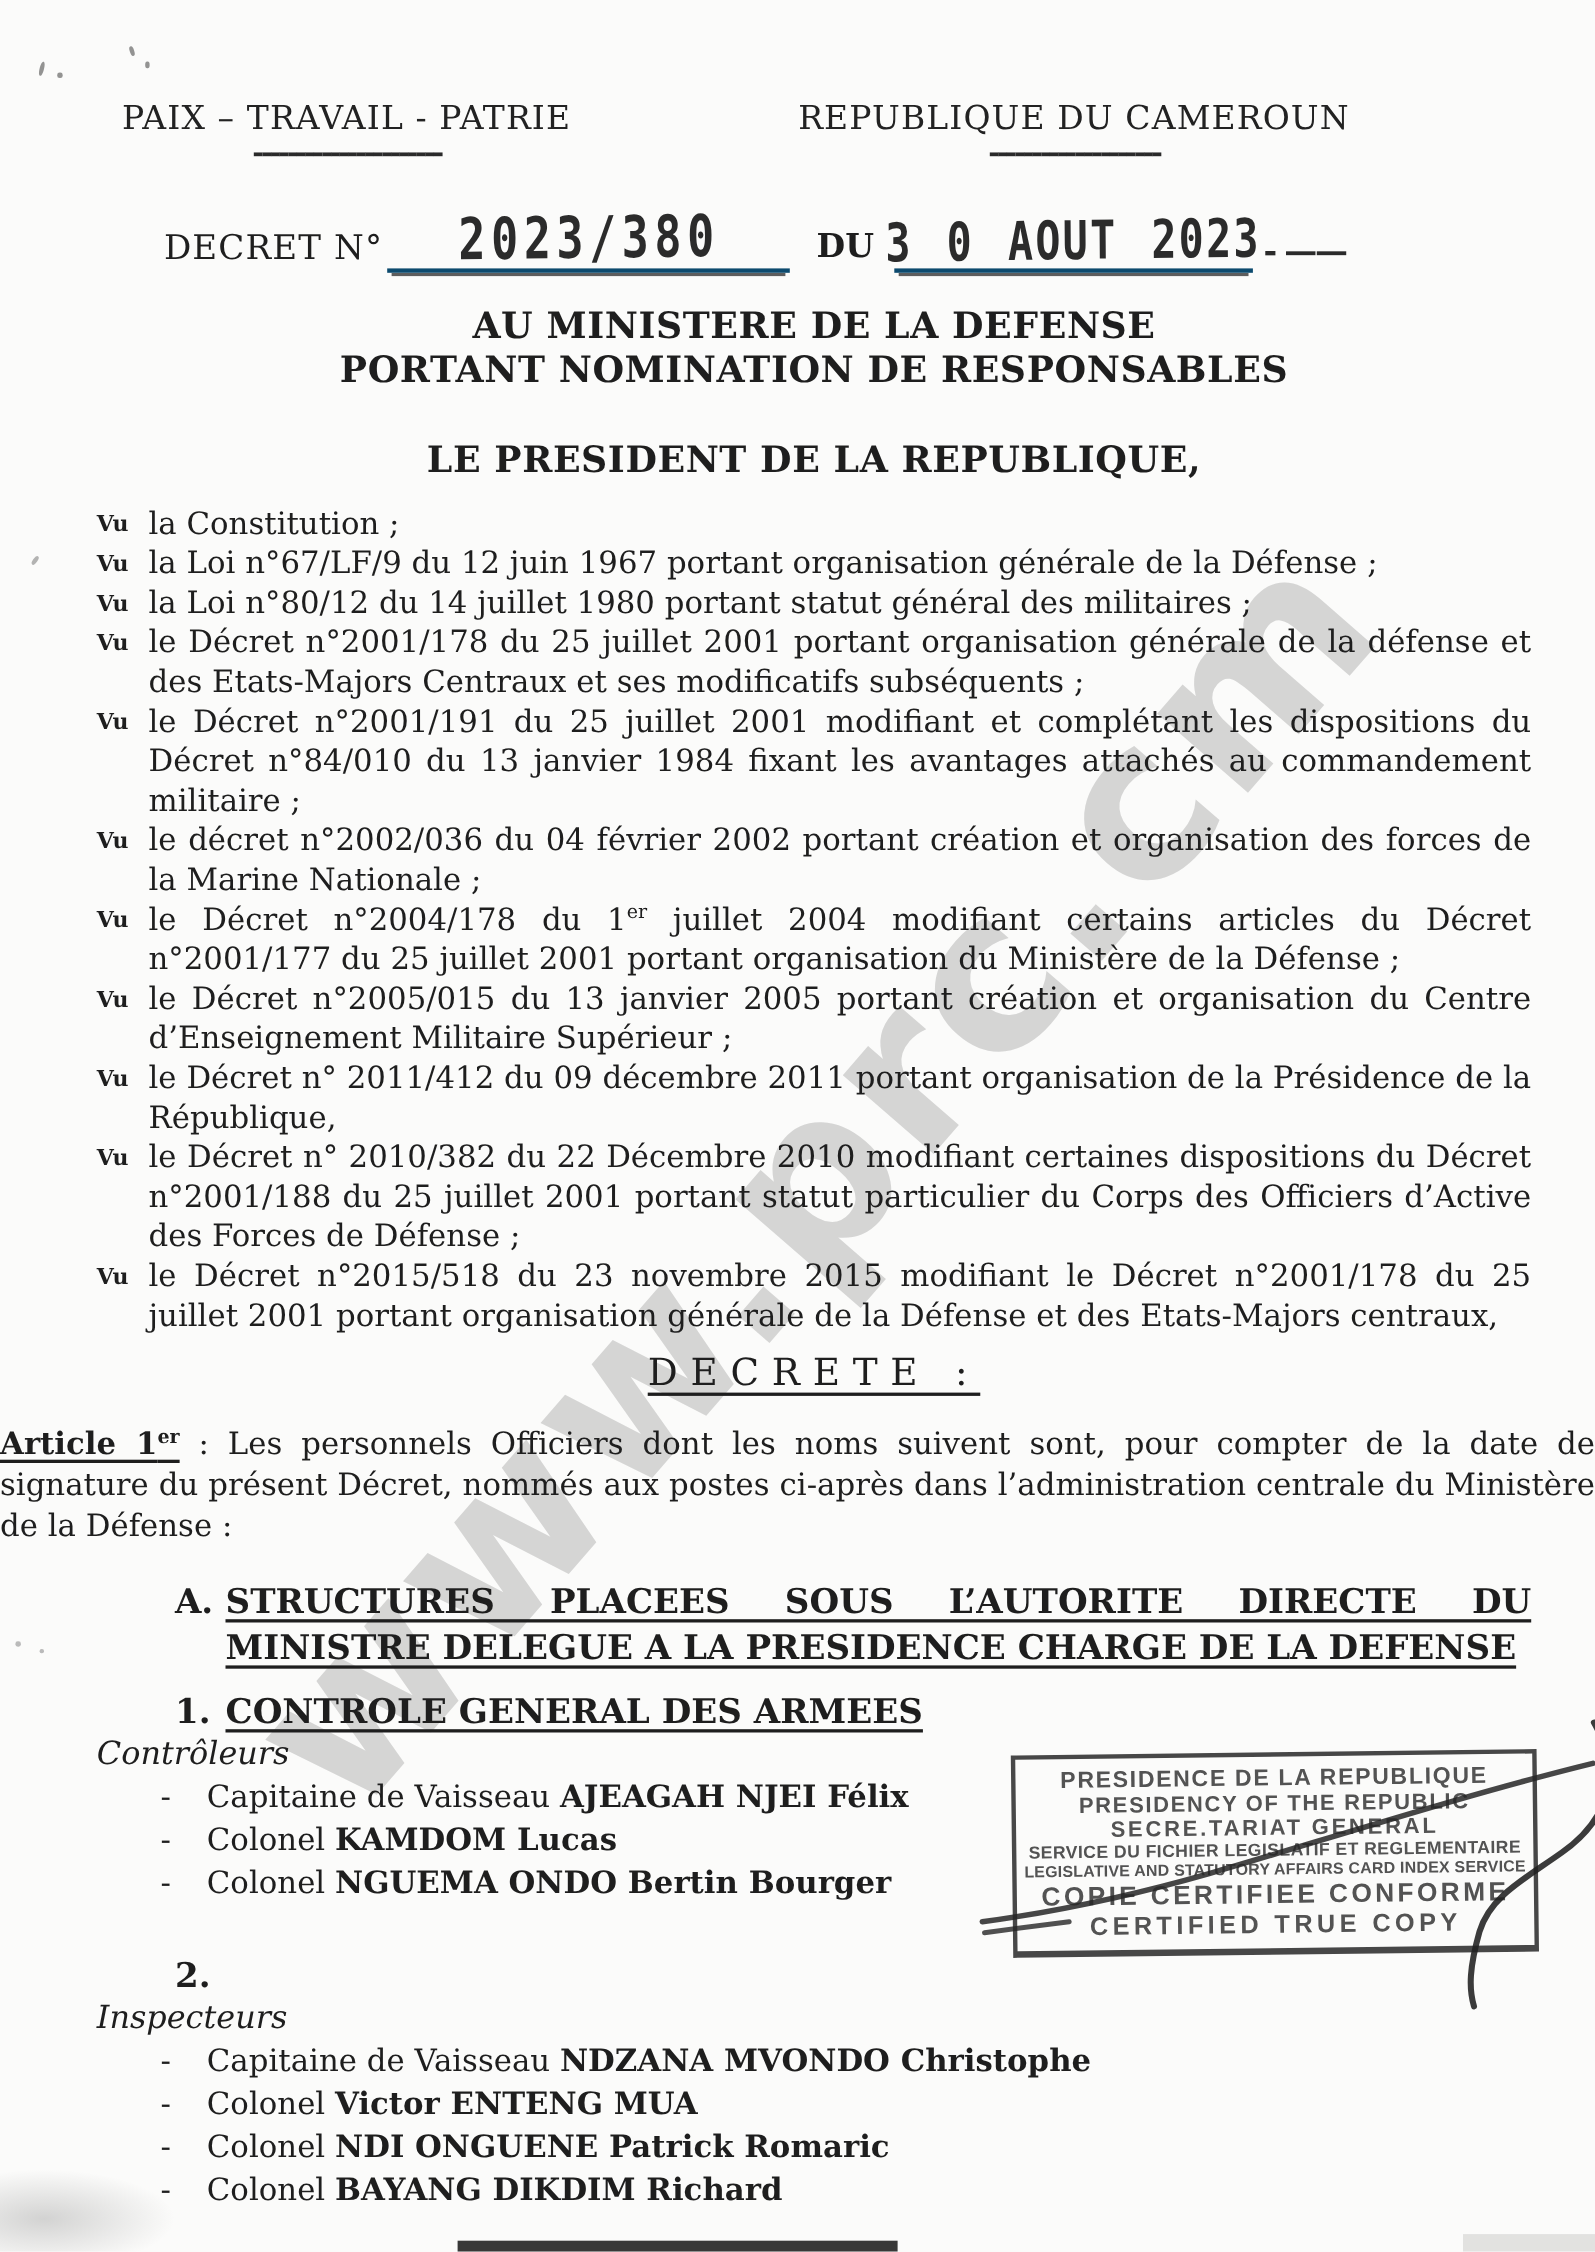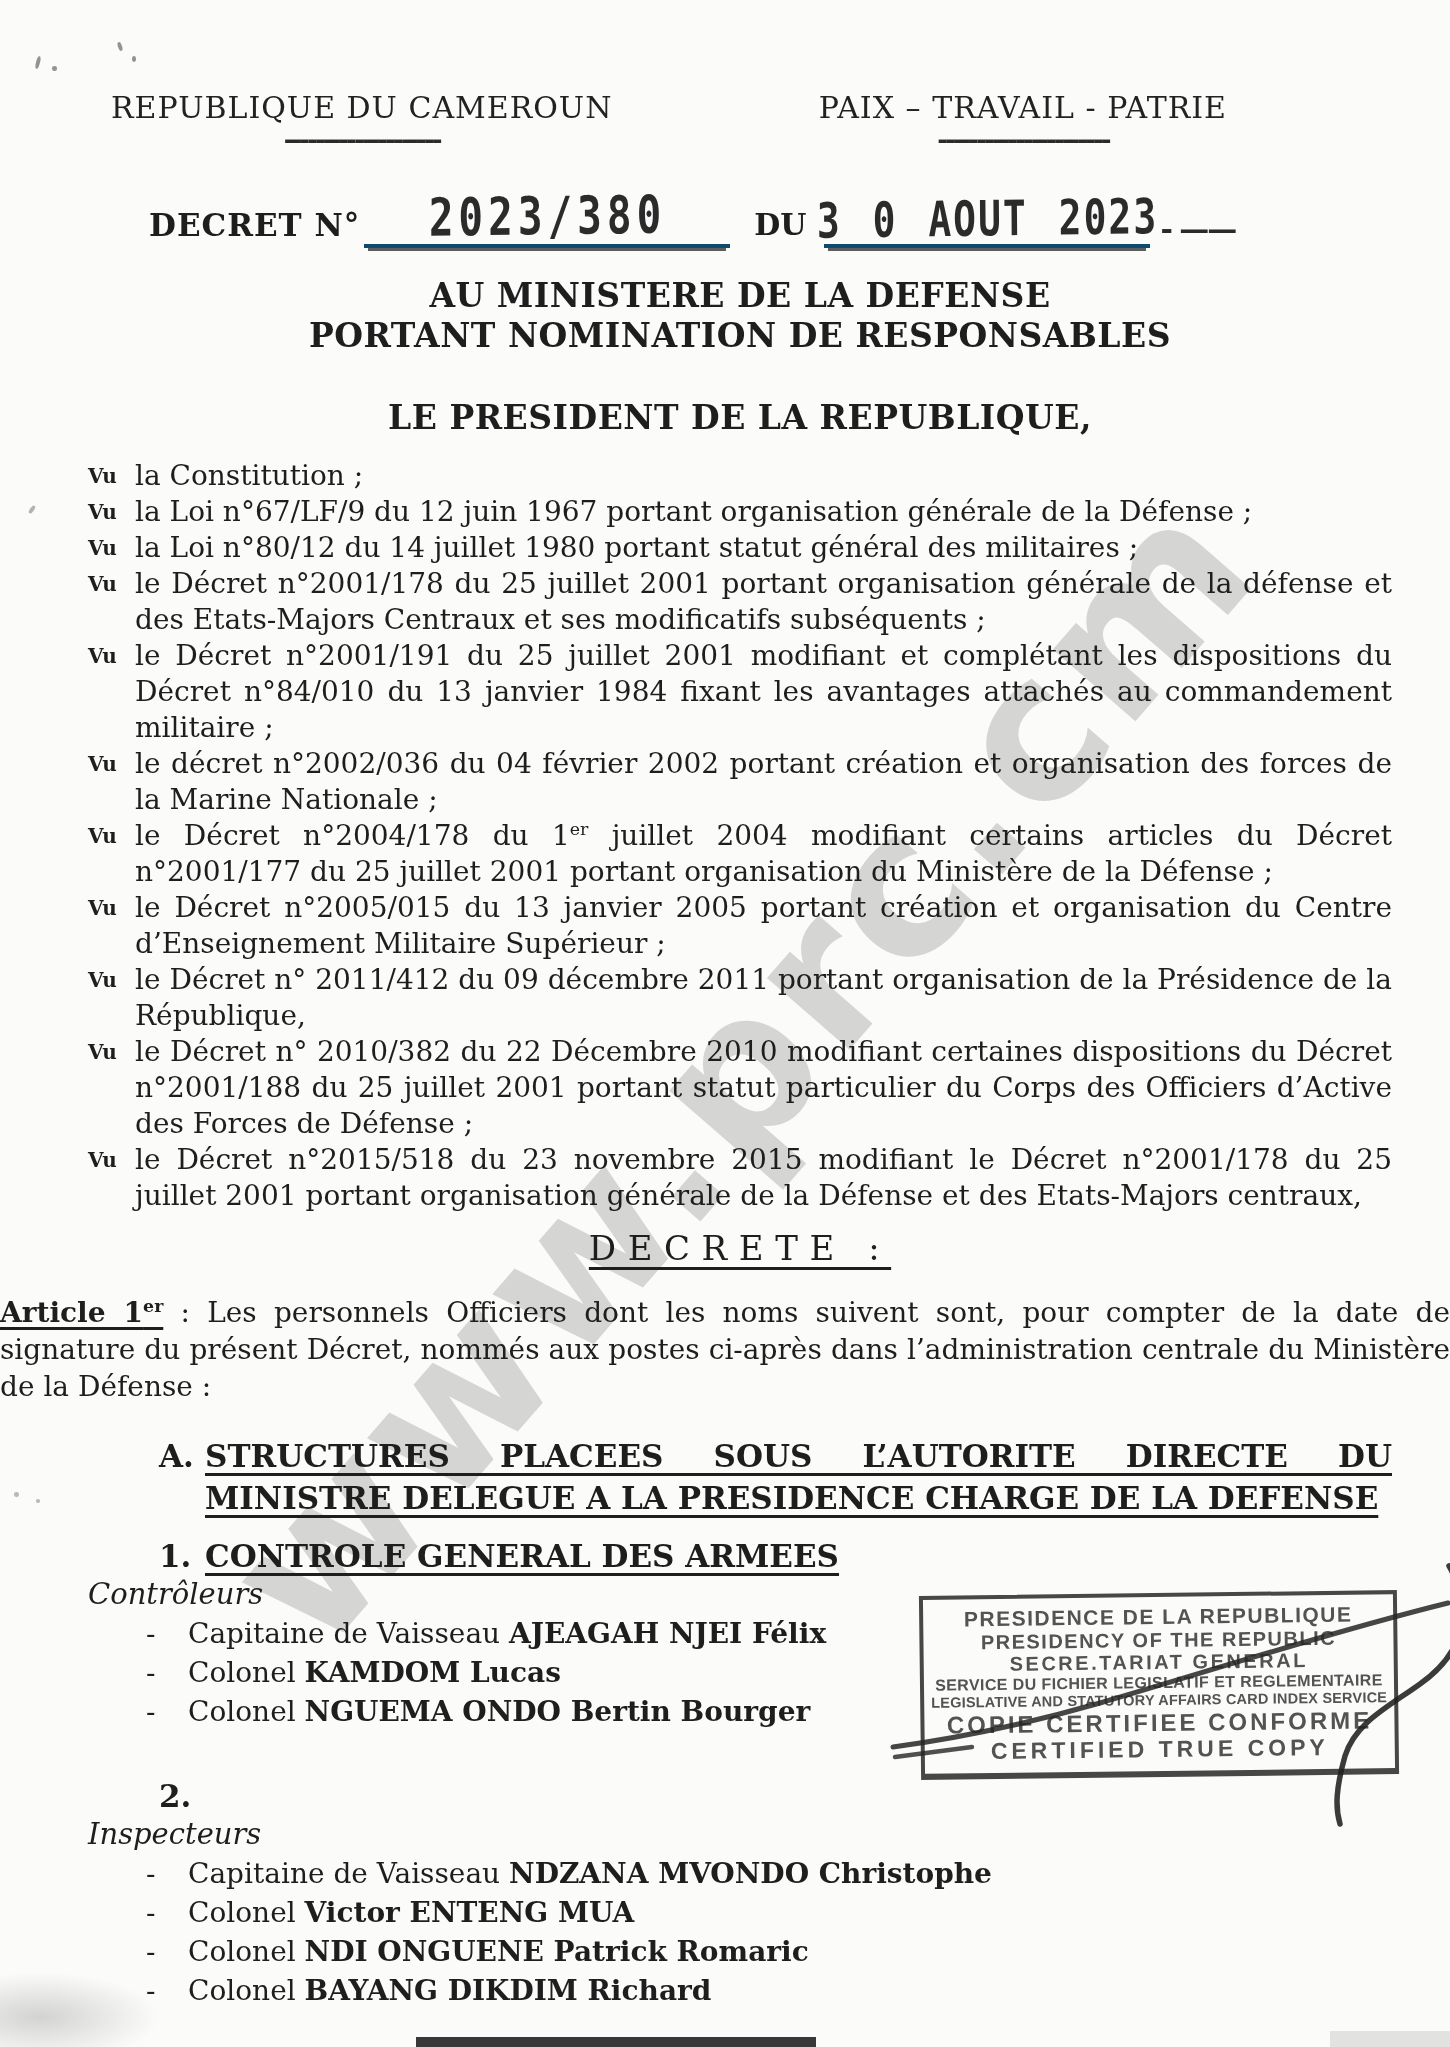--- a/index.html
+++ b/index.html
@@ -12,21 +12,21 @@
   
   .content{position:absolute;inset:0;z-index:2;}
   .doc{margin:0 58px 0 88px;}
   
   .hdr{display:flex;justify-content:space-between;padding:92px 165px 0 23px;line-height:32px;}
   .hdr .blk{text-align:center;}
   .hdr .t{font-size:30px;letter-spacing:1px;color:#222;}
   .hdr .dash{font-weight:bold;font-size:26px;letter-spacing:-3px;line-height:22px;color:#2a2a2a;margin-top:4px;}
   
   .decree-row{display:flex;align-items:flex-end;margin:46px 0 0 149px;height:52px;}
-  .decree-label{font-weight:bold;font-size:31px;letter-spacing:1px;line-height:34px;padding-bottom:6px;}
+  .decree-label{font-weight:normal;font-size:31px;letter-spacing:1px;line-height:34px;padding-bottom:6px;}
   .stamp-slot{border-bottom:4px solid #0c4a6e;display:flex;align-items:flex-end;justify-content:center;
     box-shadow:0 7px 0 -4px rgba(40,40,40,.75);}
   .slot1{width:366px;margin-left:4px;}
   .slot2{width:326px;}
   .du{font-weight:bold;font-size:30px;margin:0 18px 0 24px;padding-bottom:6px;}
   .stamped{font-family:"DejaVu Sans Mono",monospace;font-weight:bold;font-size:41px;color:#1c1c1c;
     transform:scaleY(1.28) rotate(-0.6deg);transform-origin:bottom center;letter-spacing:5px;
     margin-bottom:-3px;white-space:nowrap;opacity:.93;}
   .slot2 .stamped{letter-spacing:2px;word-spacing:6px;font-size:38px;}
   .post-dash{font-weight:bold;font-size:30px;color:#2a2a2a;letter-spacing:-2px;padding-bottom:2px;margin-left:10px;}
@@ -93,26 +93,26 @@
 <body>
 
 <div class="page">
 
   <div class="watermark">www.prc.cm</div>
 
   <div class="content">
 
     <div class="hdr doc">
       <div class="blk">
+        <div class="t">PAIX – TRAVAIL - PATRIE</div>
+        <div class="dash">----------------------</div>
+      </div>
+      <div class="blk">
         <div class="t">REPUBLIQUE DU CAMEROUN</div>
         <div class="dash">--------------------</div>
-      </div>
-      <div class="blk">
-        <div class="t">PAIX – TRAVAIL - PATRIE</div>
-        <div class="dash">----------------------</div>
       </div>
     </div>
 
     <div class="decree-row doc">
       <span class="decree-label">DECRET N°</span>
       <span class="stamp-slot slot1">
         <span class="stamped">2023/380</span>
       </span>
       <span class="du">DU</span>
       <span class="stamp-slot slot2">

